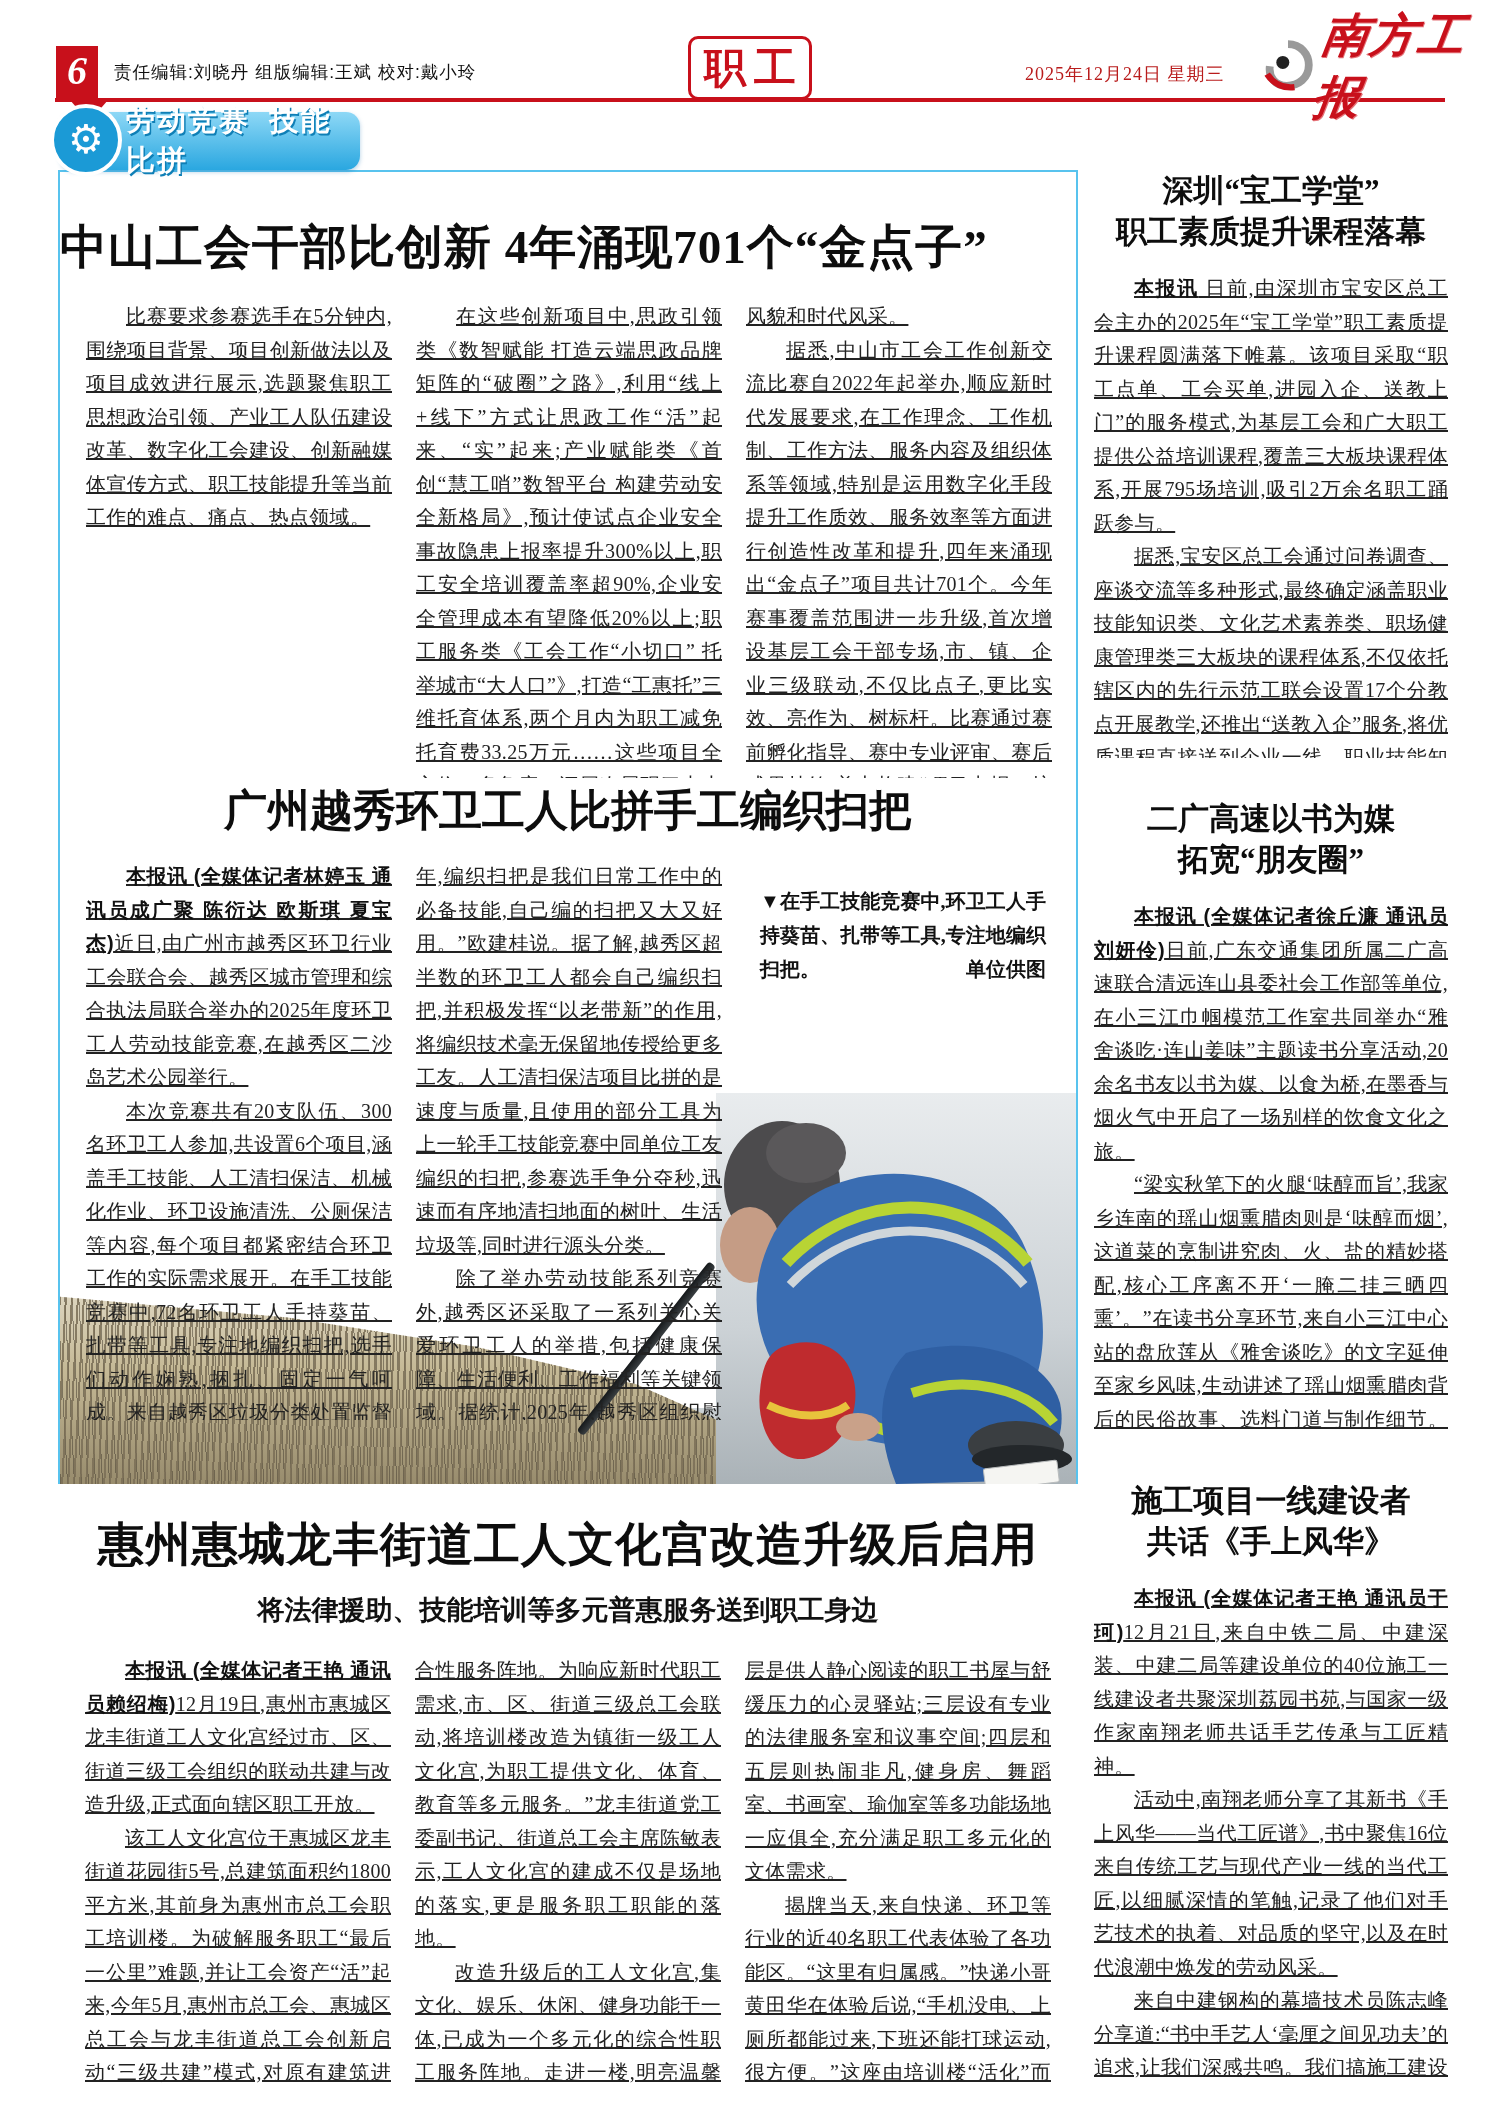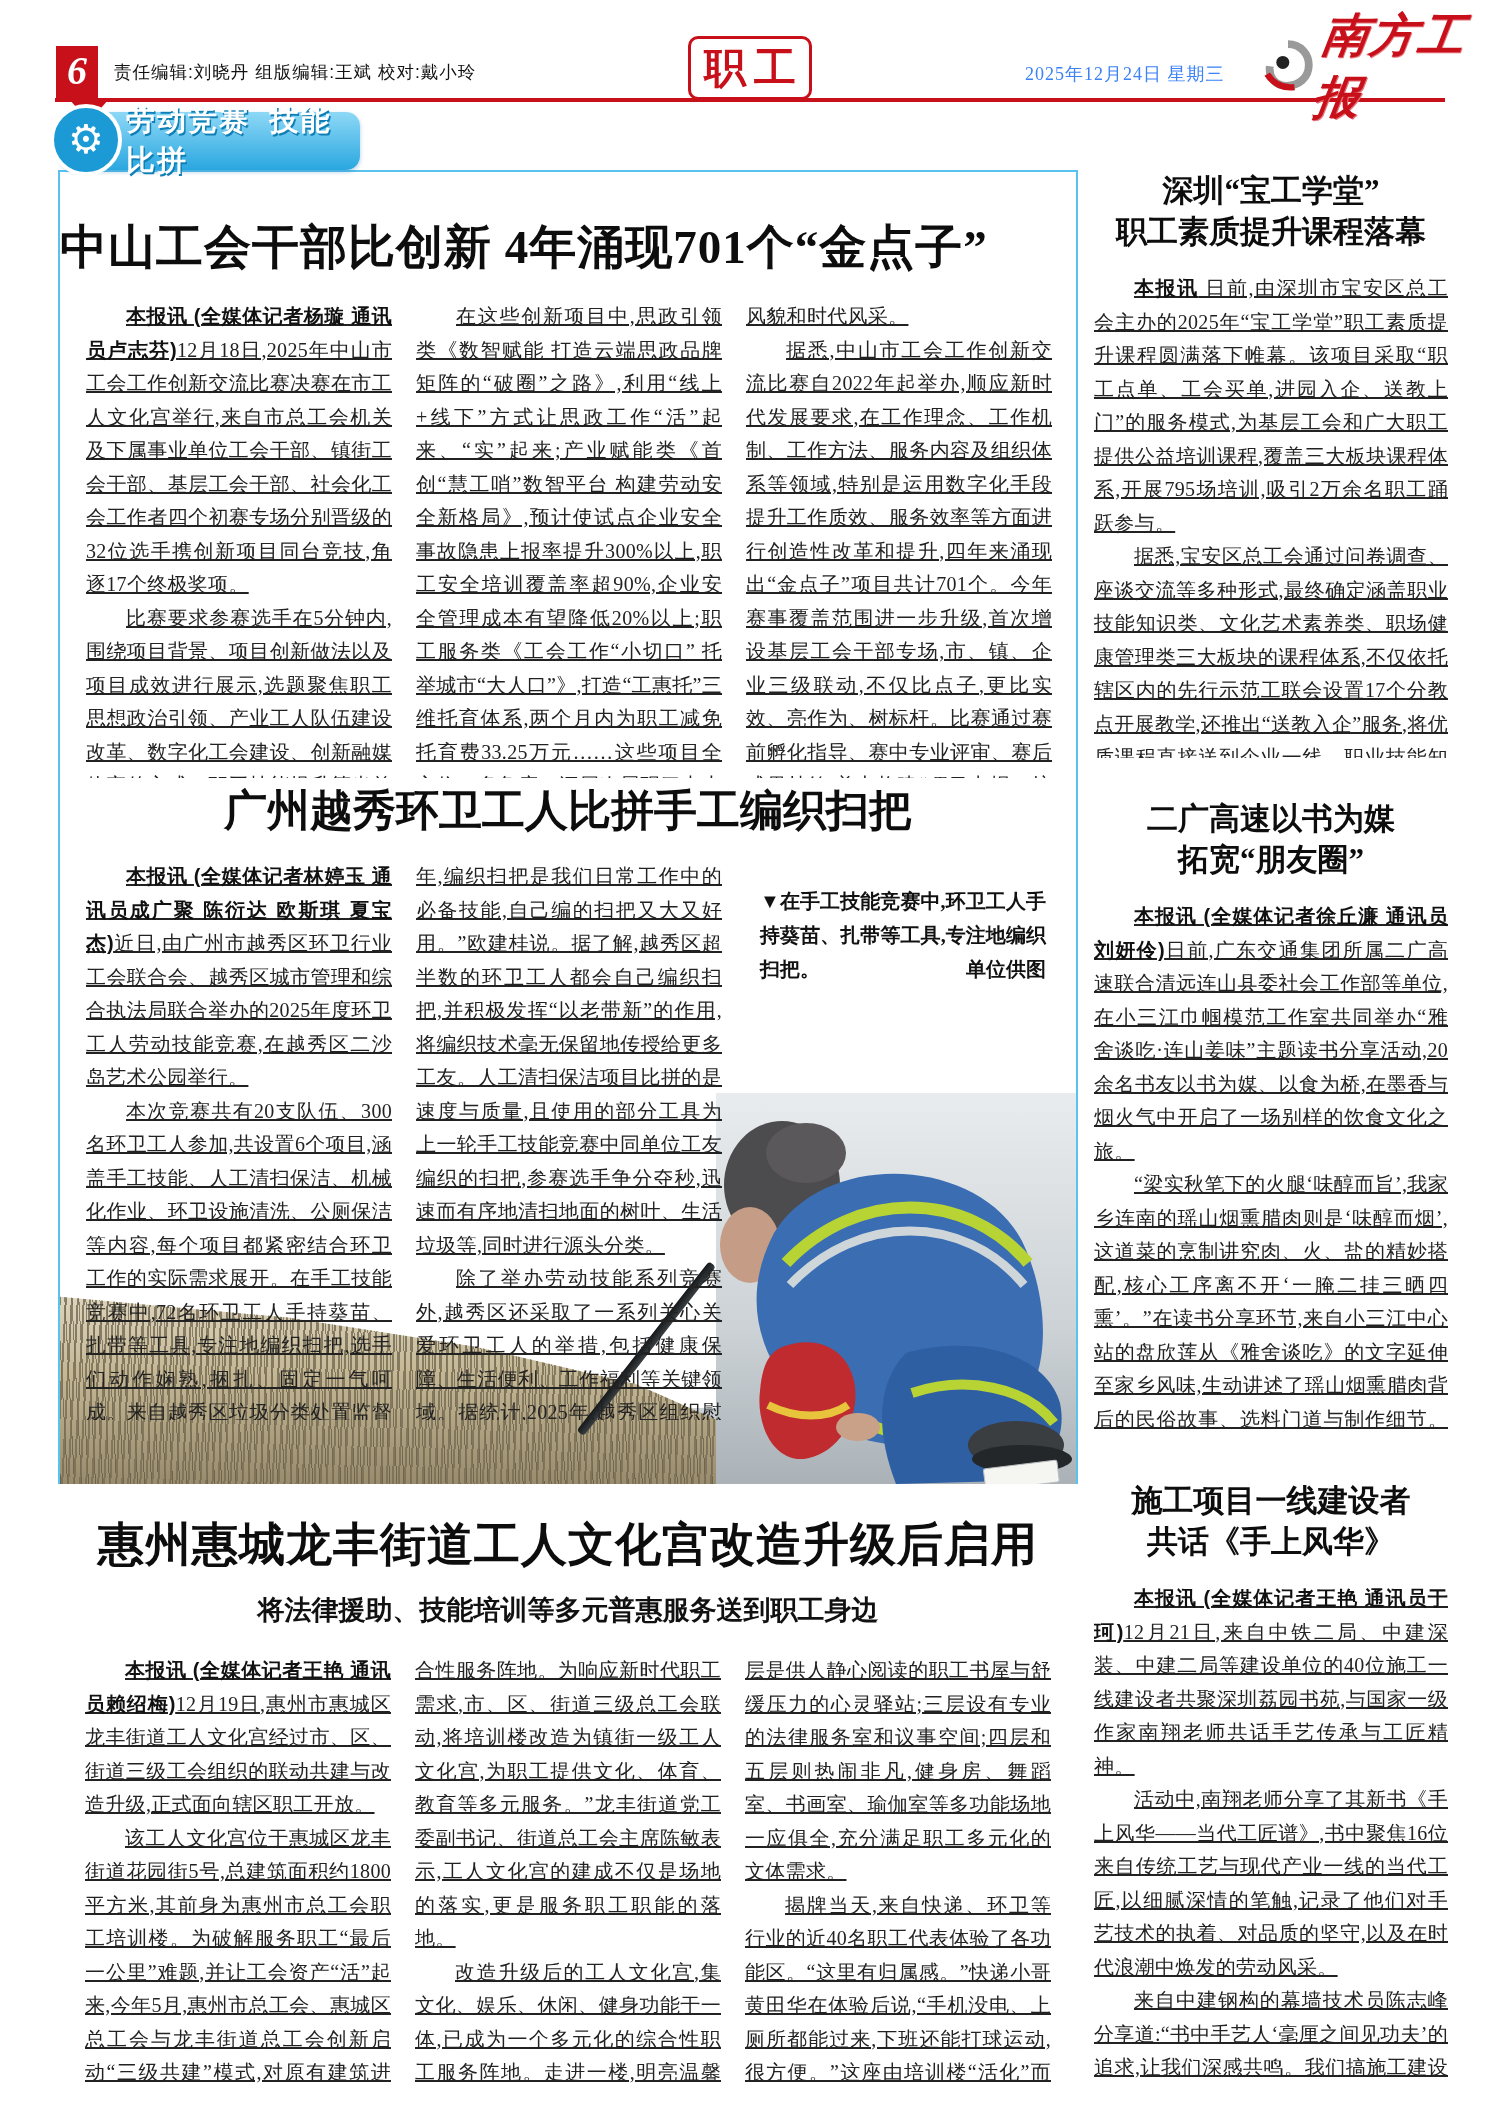--- a/index.html
+++ b/index.html
@@ -12,21 +12,21 @@
 
   
   .pagenum-box { left:56px; top:46px; width:42px; height:52px; background:#c8101b; color:#fff;
     font-size:40px; font-weight:700; text-align:center; line-height:50px; font-style:italic; z-index:3;}
   .pagenum-tail { left:70px; top:100px; width:0; height:0; border-left:19px solid transparent;
     border-right:19px solid transparent; border-top:22px solid #c8101b; z-index:2;}
   .editors { left:114px; top:60px; font-size:17.5px; font-family:"Liberation Sans",sans-serif; color:#111; letter-spacing:1px;}
   .section-badge { left:688px; top:36px; width:124px; height:64px; background:#fff; border:3.5px solid #c8101b;
     border-radius:10px; color:#c8101b; font-size:42px; font-weight:900; text-align:center; line-height:58px;
     letter-spacing:8px; padding-left:8px; z-index:3; font-family:"Liberation Sans",sans-serif;}
-  .issue-date { left:1025px; top:62px; font-size:18px; color:#3b82f6; letter-spacing:1px;}
+  .issue-date { left:1025px; top:62px; font-size:18px; color:#b91c1c; letter-spacing:1px;}
   .masthead { left:1262px; top:34px; height:66px; display:flex; align-items:center; gap:4px; z-index:3;}
   .masthead-name { color:#c8101b; font-size:46px; font-weight:900; font-style:italic;
     letter-spacing:2px; transform:skewX(-8deg); text-shadow:1px 1px 0 #e5747a;}
   .header-rule { left:55px; top:98px; width:1390px; height:4px; background:#c8101b; z-index:1;}
 
   
   .mainbox { left:58px; top:170px; width:1020px; height:1314px; border:2.5px solid #58c3ee; background:#fff; z-index:1;}
   .feature-badge { left:60px; top:112px; width:300px; height:58px; border-radius:14px;
     background:linear-gradient(180deg,#8ed8f6,#2aa7e0); box-shadow:0 2px 4px rgba(40,120,180,.35);
     display:flex; align-items:center; z-index:4; padding-left:66px;}
@@ -110,21 +110,20 @@
     </span>
   <span class="label">劳动竞赛 技能比拼</span>
 </div>
 
 <div class="abs mainbox">
 
   <h1 class="abs headline1">中山工会干部比创新 4年涌现701个“金点子”</h1>
 
   <div class="abs art1row colrow">
     <div class="col">
-      <p class="body ind"><span class="lead">本报讯 (全媒体记者杨璇 通讯员卢志芬)</span><span>12月18日,2025年中山市工会工作创新交流比赛决赛在市工人文化宫举行,来自市总工会机关及下属事业单位工会干部、镇街工会干部、基层工会干部、社会化工会工作者四个初赛专场分别晋级的32位选手携创新项目同台竞技,角逐17个终极奖项。</span></p>
       <p class="body ind">比赛要求参赛选手在5分钟内,围绕项目背景、项目创新做法以及项目成效进行展示,选题聚焦职工思想政治引领、产业工人队伍建设改革、数字化工会建设、创新融媒体宣传方式、职工技能提升等当前工作的难点、痛点、热点领域。</p>
     </div>
     <div class="col">
       <p class="body ind">在这些创新项目中,思政引领类《数智赋能 打造云端思政品牌矩阵的“破圈”之路》,利用“线上+线下”方式让思政工作“活”起来、“实”起来;产业赋能类《首创“慧工哨”数智平台 构建劳动安全新格局》,预计使试点企业安全事故隐患上报率提升300%以上,职工安全培训覆盖率超90%,企业安全管理成本有望降低20%以上;职工服务类《工会工作“小切口” 托举城市“大人口”》,打造“工惠托”三维托育体系,两个月内为职工减免托育费33.25万元……这些项目全方位、多角度、深层次展现了中山市工会干部职工立足岗位、创新发展、服务职工、争一流创一流的工作</p>
     </div>
     <div class="col">
       <p class="body">风貌和时代风采。</p>
       <p class="body ind">据悉,中山市工会工作创新交流比赛自2022年起举办,顺应新时代发展要求,在工作理念、工作机制、工作方法、服务内容及组织体系等领域,特别是运用数字化手段提升工作质效、服务效率等方面进行创造性改革和提升,四年来涌现出“金点子”项目共计701个。今年赛事覆盖范围进一步升级,首次增设基层工会干部专场,市、镇、企业三级联动,不仅比点子,更比实效、亮作为、树标杆。比赛通过赛前孵化指导、赛中专业评审、赛后成果挂钩,着力构建“项目申报—培育孵化—路演比拼—成果转化—推广复制”的创新体系。</p>
     </div>
   </div>

